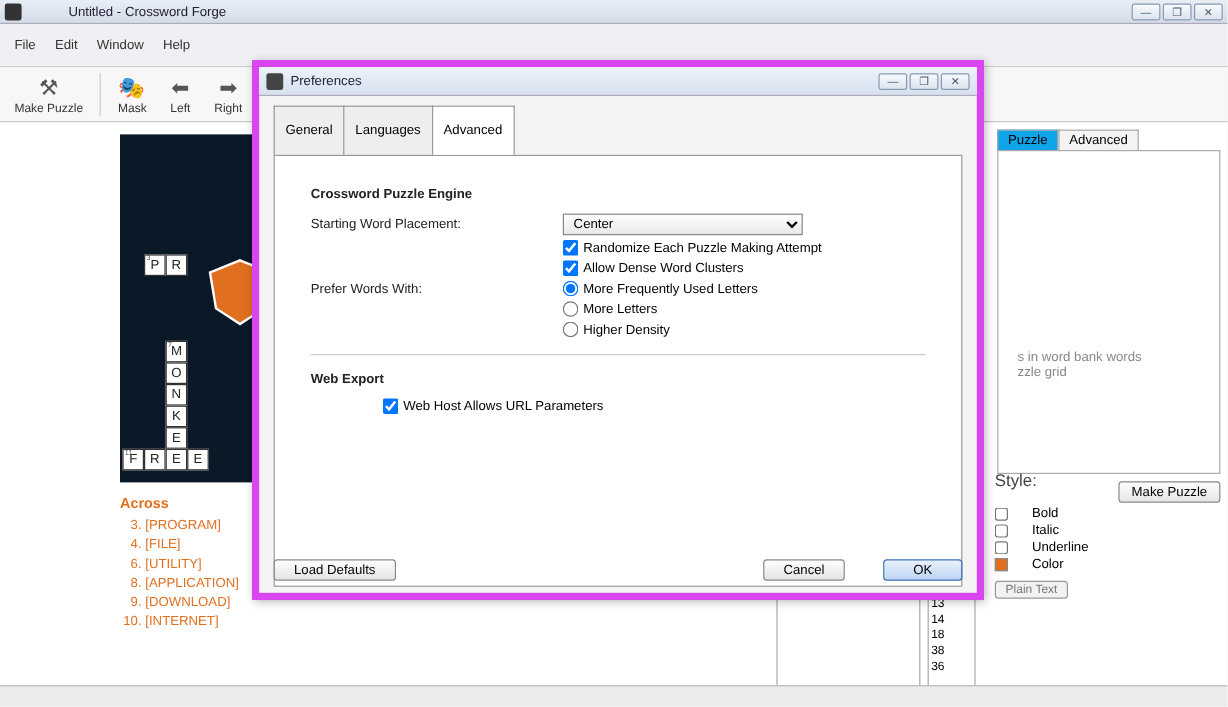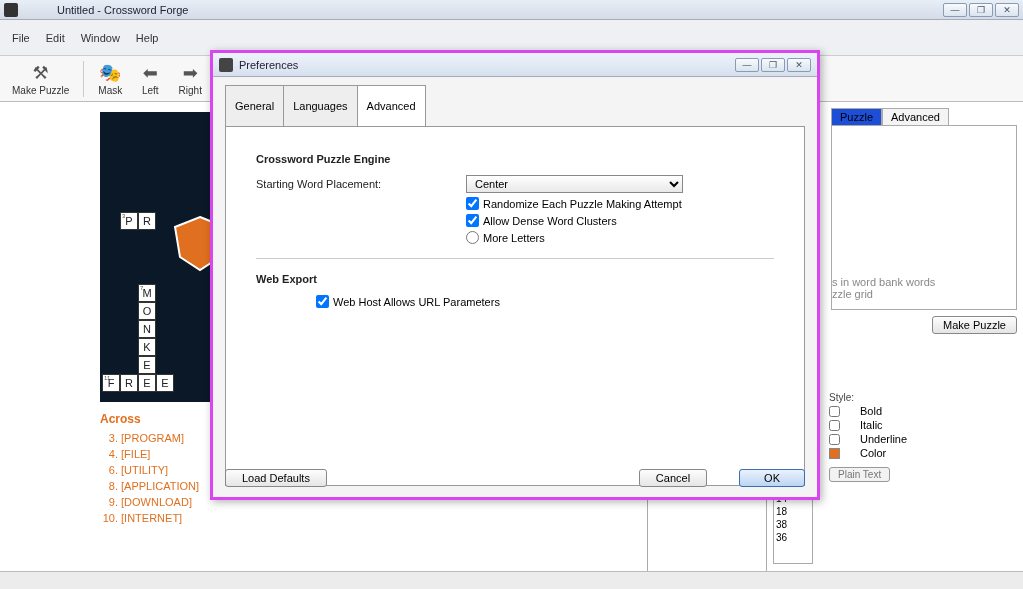--- a/index.html
+++ b/index.html
@@ -32,51 +32,51 @@
 .clues { margin-top: 10px; }
 .clues h4 { color: #e07020; font-size: 12px; font-weight: bold; margin-bottom: 4px; }
 .clue-row { display: flex; gap: 80px; }
 .clue-col .clue { color: #e07020; font-size: 11px; line-height: 16px; }
 .clue .n { display: inline-block; width: 18px; text-align: right; }
 
 
 .right-panel { position: absolute; right: 6px; top: 6px; width: 186px; }
 .rtabs { display: flex; }
 .rtab { border: 1px solid #aaa; border-bottom: none; padding: 2px 8px; background: #f4f4f4; font-size: 11px; }
-.rtab.active { background: #1d4ed8; }
-.rbox { border: 1px solid #aaa; background: #fff; height: 185px; padding: 0; color: #888; font-size: 11px; }
+.rtab.active { background: #0ea5e9; }
+.rbox { border: 1px solid #aaa; background: #fff; height: 270px; padding: 16px; color: #888; font-size: 11px; }
 .make-btn { float: right; margin-top: 6px; padding: 2px 10px; border: 1px solid #888; background: linear-gradient(#fdfdfd,#e5e5e5); border-radius: 3px; }
 
 .font-panel { position: absolute; right: 6px; top: 290px; width: 370px; display: flex; gap: 6px; }
 .font-list { border: 1px solid #aaa; background: #fff; width: 120px; height: 180px; overflow: hidden; padding: 2px; }
 .font-list div { font-size: 13px; line-height: 18px; color: #333; }
 .size-col { width: 50px; }
-.size-col .lbl, .style-col .lbl { font-size: 10px; color: #444; margin-bottom: 1px; }
+.size-col .lbl, .style-col .lbl { font-size: 14px; color: #444; margin-bottom: 14px; }
 .size-input { width: 40px; border: 1px solid #888; padding: 1px 2px; }
 .size-list { border: 1px solid #aaa; background: #fff; width: 40px; height: 140px; margin-top: 4px; padding: 2px; }
 .size-list div { font-size: 10px; line-height: 13px; }
 .style-col { width: 80px; }
 .chk { display: flex; align-items: center; gap: 20px; margin: 2px 0; font-size: 11px; }
 .chk input { width: 11px; height: 11px; }
 .swatch { width: 11px; height: 11px; background: #e07020; border: 1px solid #888; }
 .plain-btn { margin-top: 6px; padding: 1px 8px; border: 1px solid #999; background: #f2f2f2; border-radius: 3px; font-size: 10px; color: #777; }
 
 
-.dialog { position: absolute; left: 210px; top: 50px; width: 610px; height: 450px; background: #f4f4f4; border: 3px solid #d946ef; box-shadow: 2px 2px 8px rgba(0,0,0,.3); }
+.dialog { position: absolute; left: 210px; top: 50px; width: 610px; height: 450px; background: #f4f4f4; border: 6px solid #d946ef; box-shadow: 2px 2px 8px rgba(0,0,0,.3); }
 .dlg-title { height: 24px; background: linear-gradient(#eef3fb,#d6e0ee); display: flex; align-items: center; padding: 0 6px; border-bottom: 1px solid #aab; }
 .dlg-title .icon { width: 14px; height: 14px; background: #444; border-radius: 2px; margin-right: 6px; }
 .dlg-title .t { flex: 1; color: #223; }
 .dlg-tabs { display: flex; padding: 8px 12px 0; }
 .dlg-tab { border: 1px solid #999; border-bottom: none; padding: 14px 9px; background: #eee; margin-right: -1px; font-size: 11px; }
 .dlg-tab.active { background: #fff; position: relative; z-index: 2; }
 .dlg-body { margin: 0 12px 10px; border: 1px solid #999; background: #fff; height: 360px; padding: 20px 30px; position: relative; }
 .section-h { font-weight: bold; color: #222; margin: 6px 0 10px; }
 .form-row { display: flex; align-items: center; margin: 4px 0; }
 .form-row .flabel { width: 210px; text-align: left; padding-right: 6px; color: #222; }
-.form-row select { width: 217px; border: 1px solid #888; background: linear-gradient(#fff,#e8e8e8); padding: 1px 4px; font-size: 11px; }
+.form-row select { width: 200px; border: 1px solid #888; background: linear-gradient(#fff,#e8e8e8); padding: 1px 4px; font-size: 11px; }
 .form-row .chkline { display: flex; align-items: center; gap: 4px; }
 .form-row input[type=checkbox], .form-row input[type=radio] { margin: 0; }
 .hr { border-top: 1px solid #ccc; margin: 14px 0; }
 .dlg-buttons { position: absolute; bottom: 10px; left: 12px; right: 12px; display: flex; gap: 12px; }
 .btn { padding: 2px 16px; border: 1px solid #888; background: linear-gradient(#fdfdfd,#e5e5e5); border-radius: 3px; font-size: 11px; }
 .btn.primary { border: 1px solid #3a6db5; background: linear-gradient(#eaf2fd,#bcd5f3); padding: 2px 24px; }
 .spacer { flex: 1; }
 
 .statusbar { position: absolute; bottom: 0; left: 0; right: 0; height: 18px; background: #ececec; border-top: 1px solid #bbb; }
 </style>
@@ -293,24 +293,38 @@
         </label>
     </div>
     <div class="form-row">
         <div class="flabel"></div>
       <label class="chkline">
           <input type="checkbox" checked="" style="">
           <span>Allow Dense Word Clusters</span>
         </label>
     </div>
     <div class="form-row">
+      <div class="flabel">Prefer Words With:</div>
+      <label class="chkline">
+          <input type="radio" name="pw" checked="" style="">
+          <span>More Frequently Used Letters</span>
+        </label>
+    </div>
+    <div class="form-row">
         <div class="flabel"></div>
       <label class="chkline">
           <input type="radio" name="pw" style="">
           <span>More Letters</span>
+        </label>
+    </div>
+    <div class="form-row">
+        <div class="flabel"></div>
+      <label class="chkline">
+          <input type="radio" name="pp" style="">
+          <span>Higher Density</span>
         </label>
     </div>
     <div class="hr"></div>
     <div class="section-h">Web Export</div>
     <div class="form-row" style="margin-left:60px">
       <label class="chkline">
           <input type="checkbox" checked="" style="">
           <span>Web Host Allows URL Parameters</span>
         </label>
     </div>

